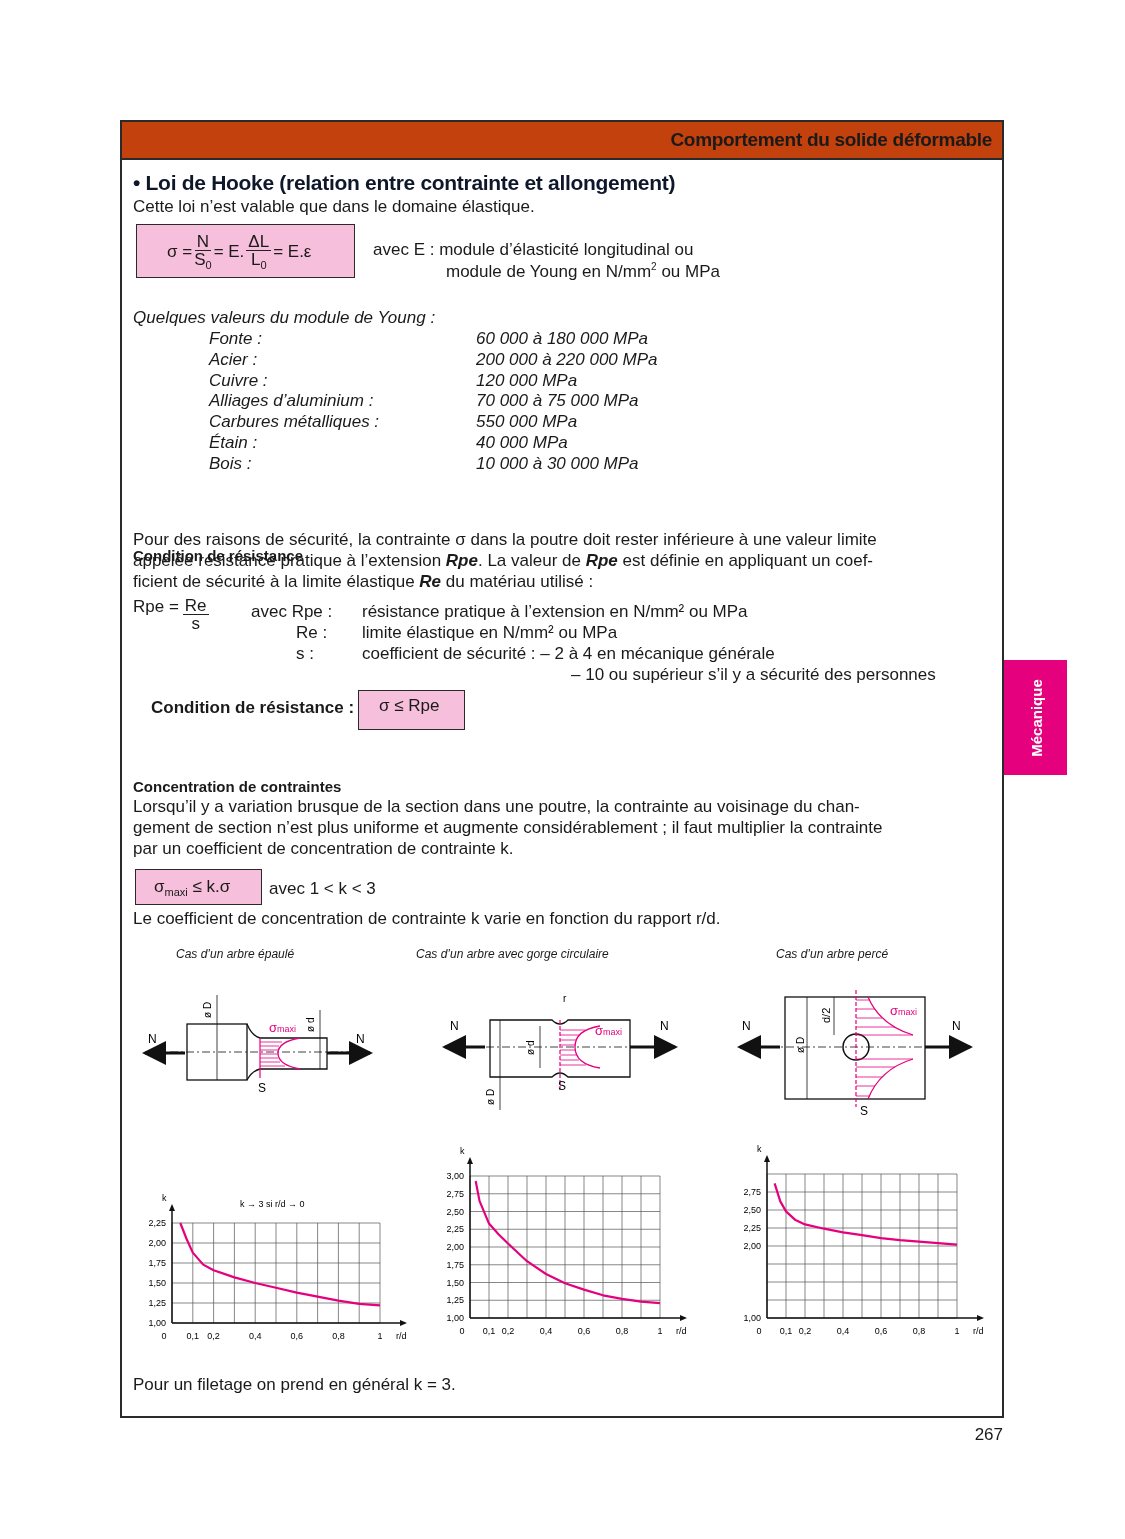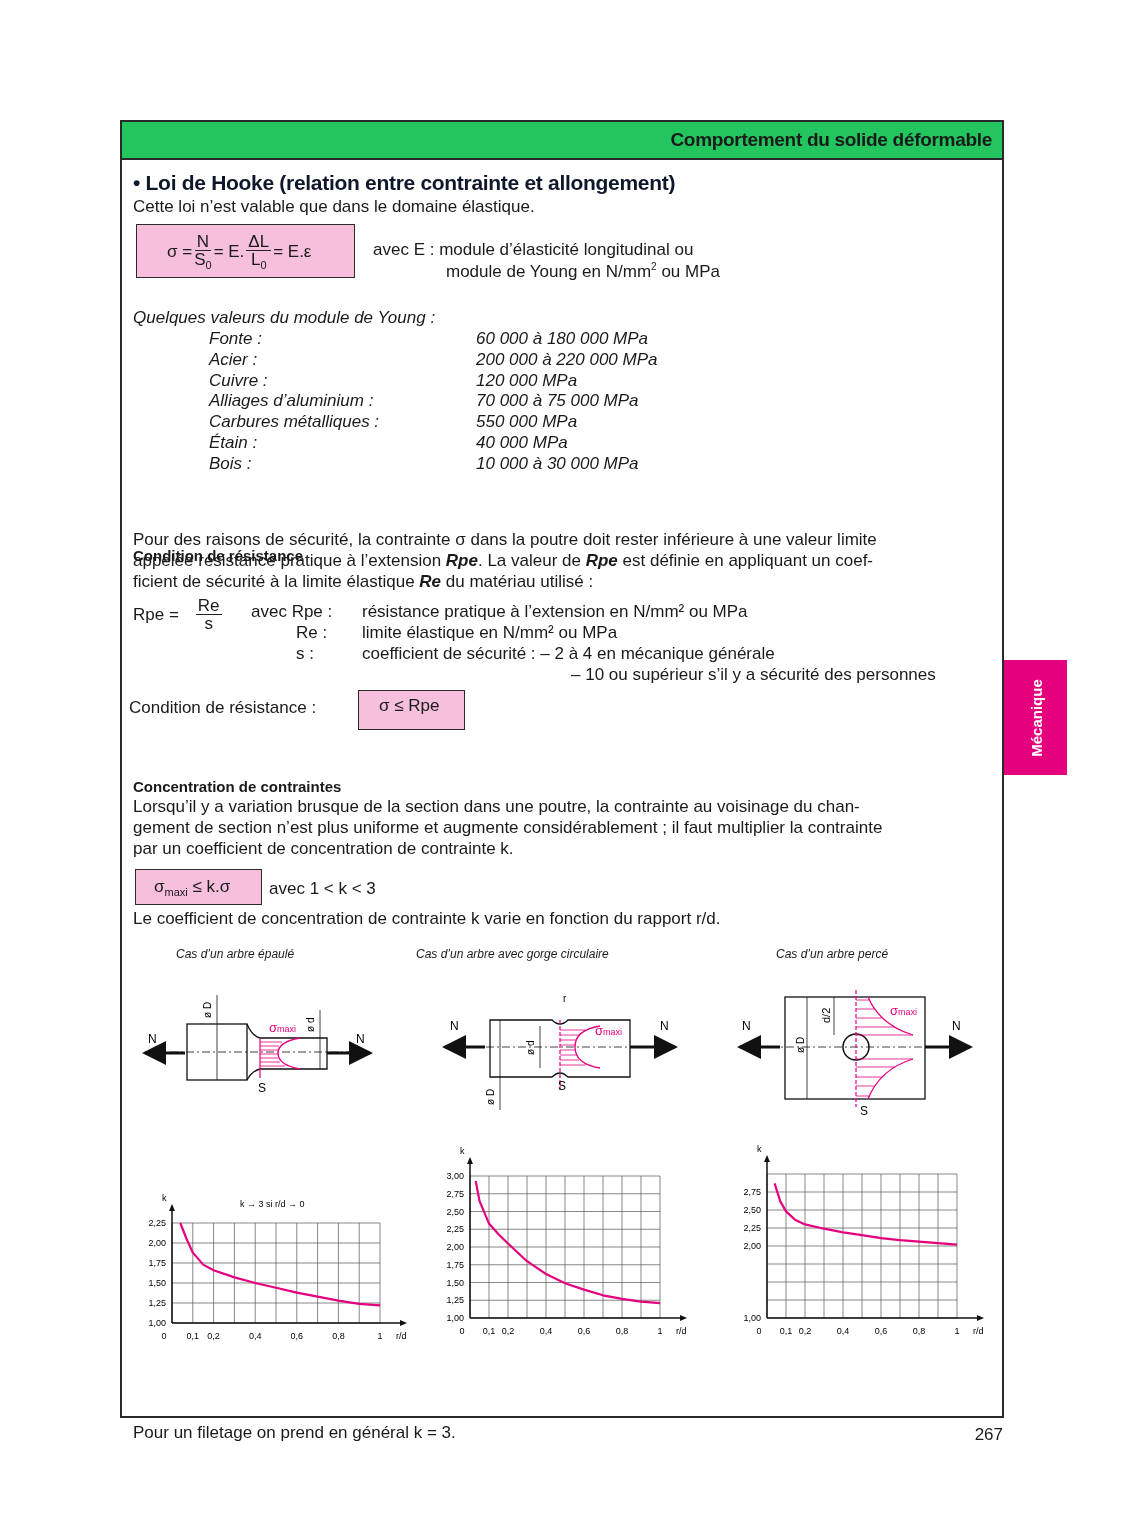--- a/index.html
+++ b/index.html
@@ -1,18 +1,18 @@
 <!DOCTYPE html>
 <html><head>
 <meta charset="utf-8">
 <style>
   html, body { margin:0; padding:0; background:#ffffff; }
   body { width:1125px; height:1539px; position:relative; font-family:"Liberation Sans", sans-serif; color:#1a1a1a; }
   .frame { position:absolute; left:120px; top:120px; width:884px; height:1298px; border:2px solid #2a2a2a; box-sizing:border-box; }
-  .header { position:absolute; left:0; top:0; right:0; height:38px; background:#22c55e; border-bottom:2px solid #2a2a2a; box-sizing:border-box; }
+  .header { position:absolute; left:0; top:0; right:0; height:38px; background:#c2410c; border-bottom:2px solid #2a2a2a; box-sizing:border-box; }
   .header-title { position:absolute; right:10px; top:7px; font-weight:bold; font-size:19px; letter-spacing:-0.3px; }
   .abs { position:absolute; white-space:nowrap; }
   .t17 { font-size:17px; }
   .title { font-size:21px; font-weight:bold; color:#0f172a; letter-spacing:-0.3px; }
   .bold { font-weight:bold; }
   .ital { font-style:italic; }
   .pinkbox { position:absolute; background:#f6bfdb; border:1px solid #2a2a2a; box-sizing:border-box; }
   .frac { display:inline-flex; flex-direction:column; align-items:center; vertical-align:middle; line-height:1; }
   .frac .num { border-bottom:1px solid #222; padding:0 2px; }
   .sub { font-size:11px; vertical-align:sub; }
@@ -69,36 +69,36 @@
     <div class="abs t17 ital" style="left: 476px; top: 433px;">40 000 MPa</div>
     <div class="abs t17 ital" style="left: 209px; top: 453.8px;">Bois :</div>
     <div class="abs t17 ital" style="left: 476px; top: 453.8px;">10 000 à 30 000 MPa</div>
   </div>
 
 <div class="abs bold" style="left:133px;top:511px;font-size:15px;margin-top:36px;">Condition de résistance</div>
 <div class="abs t17" style="left:133px;top:530px;">Pour des raisons de sécurité, la contrainte σ dans la poutre doit rester inférieure à une valeur limite</div>
 <div class="abs t17" style="left:133px;top:551px;"><span>appelée résistance pratique à l’extension </span><b><i>Rpe</i></b><span>. La valeur de </span><b><i>Rpe</i></b><span> est définie en appliquant un coef-</span></div>
 <div class="abs t17" style="left:133px;top:572px;"><span>ficient de sécurité à la limite élastique </span><b><i>Re</i></b><span> du matériau utilisé :</span></div>
 
-<div class="abs t17" style="left:133px;top:597px;display:flex;align-items:center;gap:17px;">
+<div class="abs t17" style="left:133px;top:597px;display:flex;gap:4px;">
   <span>Rpe =</span>
   <span class="frac">
       <span class="num">Re</span>
       <span>s</span>
     </span>
 </div>
 <div class="abs t17" style="left:251px;top:602px;">avec Rpe :</div>
 <div class="abs t17" style="left:362px;top:602px;">résistance pratique à l’extension en N/mm² ou MPa</div>
 <div class="abs t17" style="left:296px;top:623px;">Re :</div>
 <div class="abs t17" style="left:362px;top:623px;">limite élastique en N/mm² ou MPa</div>
 <div class="abs t17" style="left:296px;top:644px;">s :</div>
 <div class="abs t17" style="left:362px;top:644px;">coefficient de sécurité : – 2 à 4 en mécanique générale</div>
 <div class="abs t17" style="left:571px;top:665px;">– 10 ou supérieur s’il y a sécurité des personnes</div>
 
-<div class="abs t17" style="left:129px;top:698px;">Condition de résistance :</div>
+<div class="abs t17" style="left:151px;top:698px;font-weight:bold;">Condition de résistance :</div>
 <div class="pinkbox" style="left:358px;top:690px;width:107px;height:40px;">
   <div class="abs t17" style="left:20px;top:5px;">σ ≤ Rpe</div>
 </div>
 
 <div class="tab">
   <span class="tab-label">Mécanique</span>
 </div>
 
 <div class="abs bold" style="left:133px;top:778px;font-size:15px;">Concentration de contraintes</div>
 <div class="abs t17" style="left:133px;top:797px;">Lorsqu’il y a variation brusque de la section dans une poutre, la contrainte au voisinage du chan-</div>
@@ -329,14 +329,14 @@
     <text x="61" y="189" font-size="9" text-anchor="middle">0,1</text>
     <text x="80" y="189" font-size="9" text-anchor="middle">0,2</text>
     <text x="118" y="189" font-size="9" text-anchor="middle">0,4</text>
     <text x="156" y="189" font-size="9" text-anchor="middle">0,6</text>
     <text x="194" y="189" font-size="9" text-anchor="middle">0,8</text>
     <text x="232" y="189" font-size="9" text-anchor="middle">1</text>
     <text x="248" y="189" font-size="9">r/d</text>
     <polyline points="49.6,38.4 55.3,56.4 61.0,66.4 70.5,75.1 80.0,79.4 99.0,83.7 118.0,87.3 137.0,90.2 156.0,93.1 175.0,95.2 194.0,96.7 213.0,98.1 232.0,99.6" fill="none" stroke="#e5007e" stroke-width="2.2" stroke-linejoin="round"></polyline>
   </svg>
 
-<div class="abs t17" style="left:133px;top:1375px;margin-top:48px;">Pour un filetage on prend en général k = 3.</div>
+<div class="abs t17" style="left:133px;top:1375px;">Pour un filetage on prend en général k = 3.</div>
 <div class="pagenum">267</div>
 
 </body></html>

